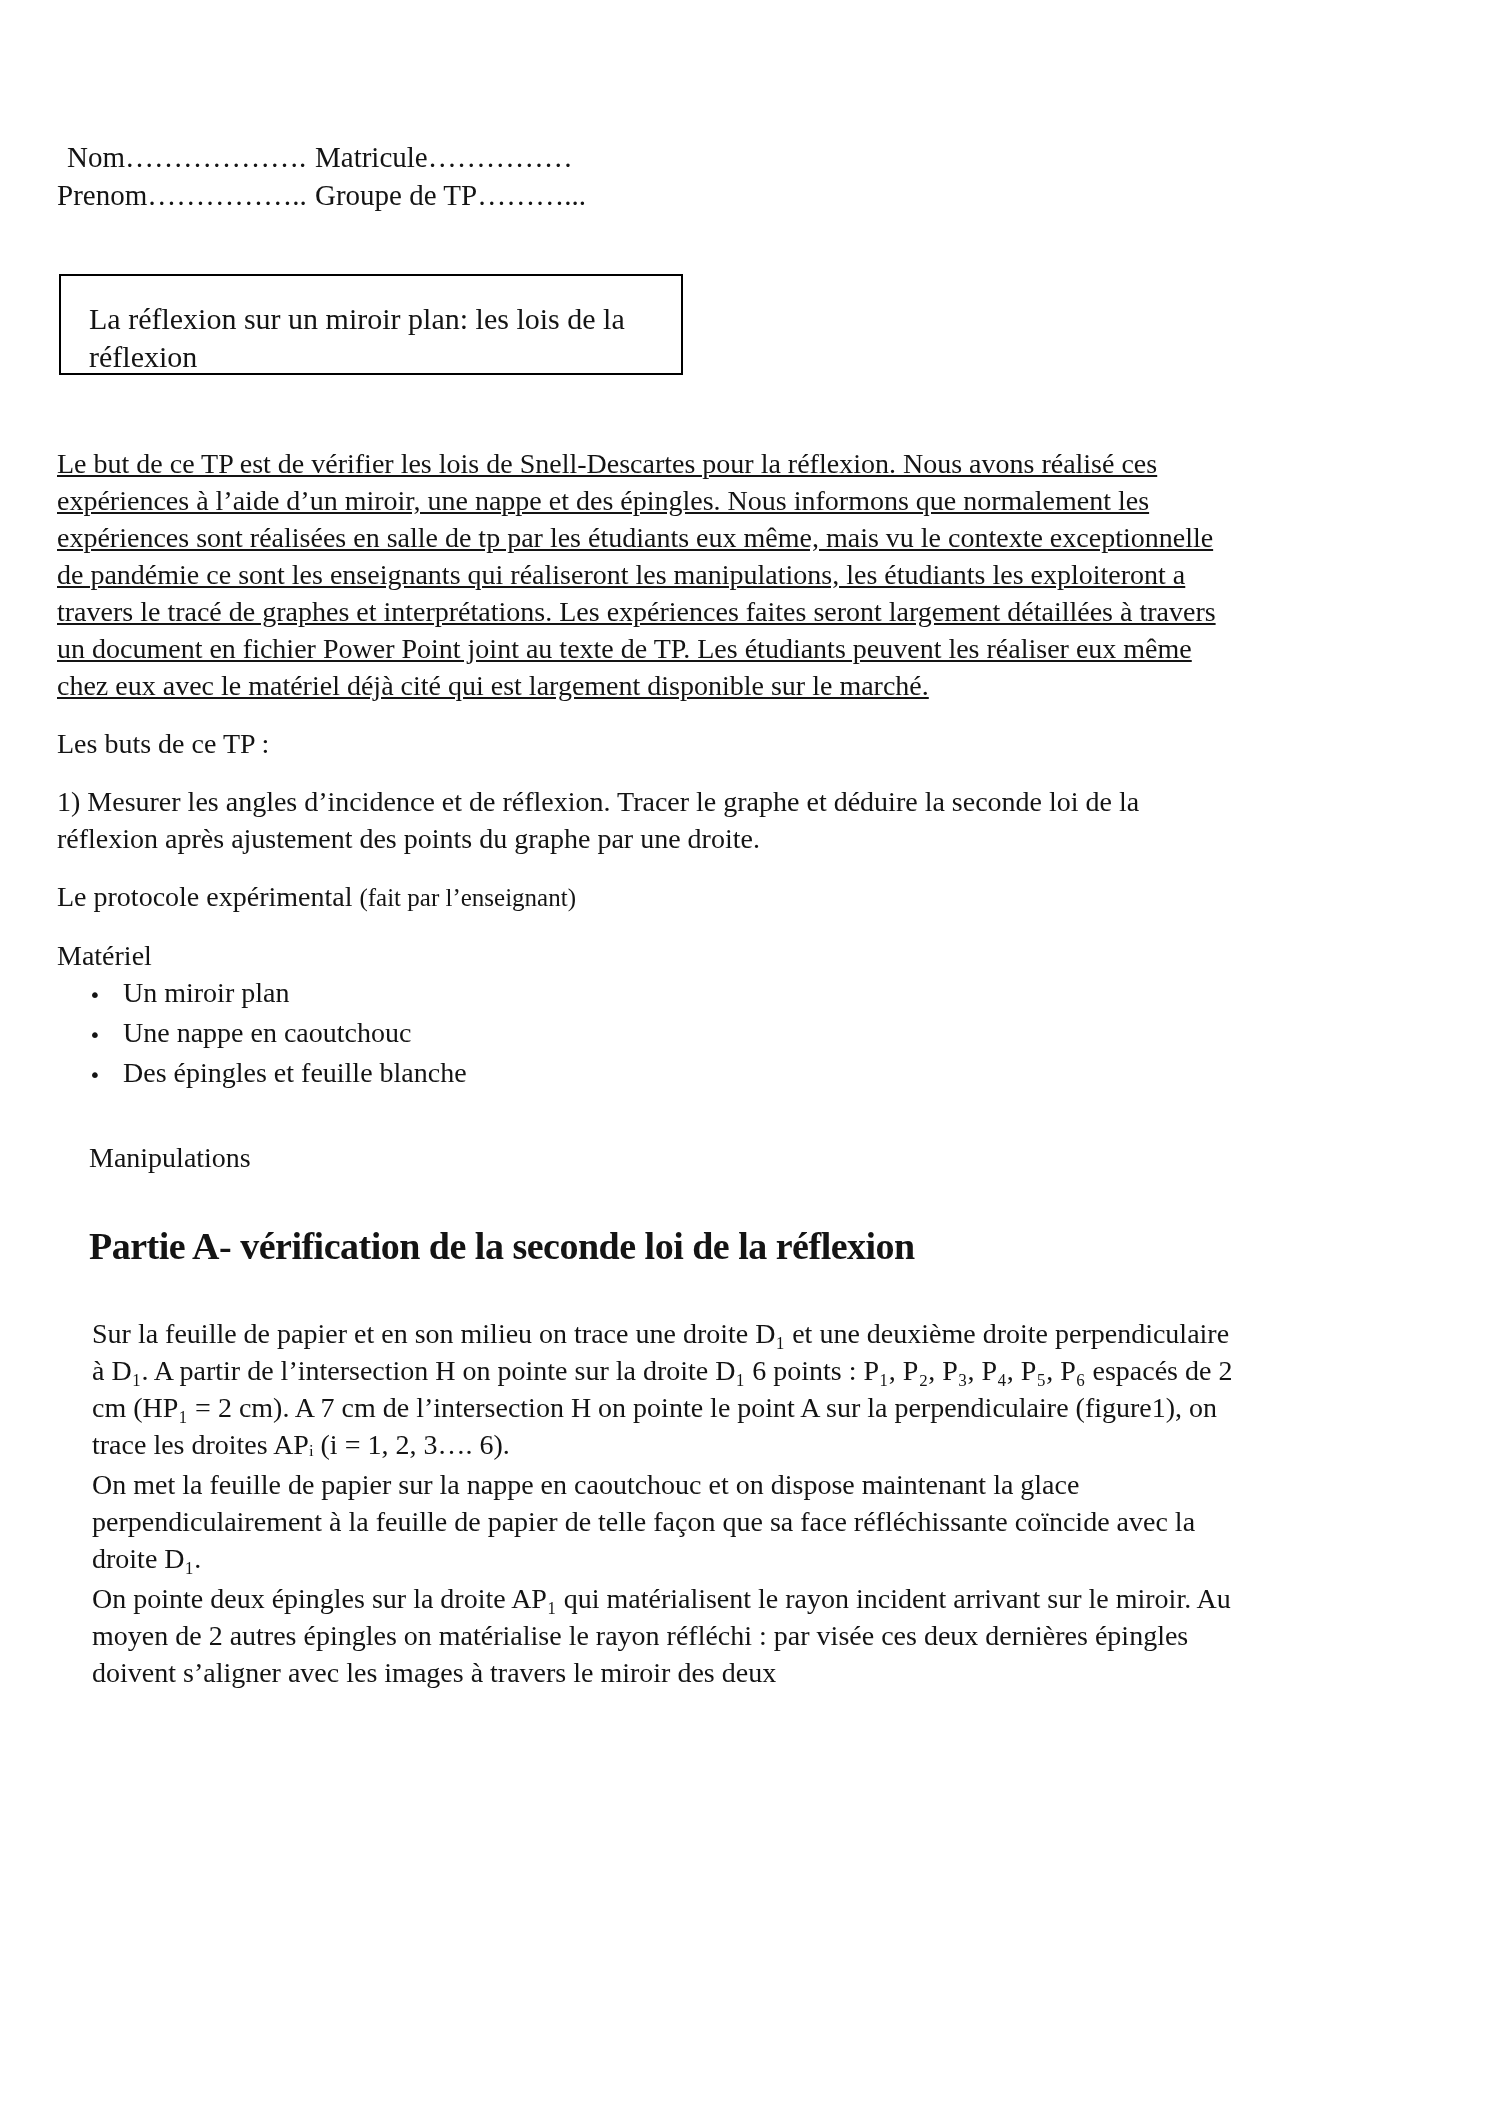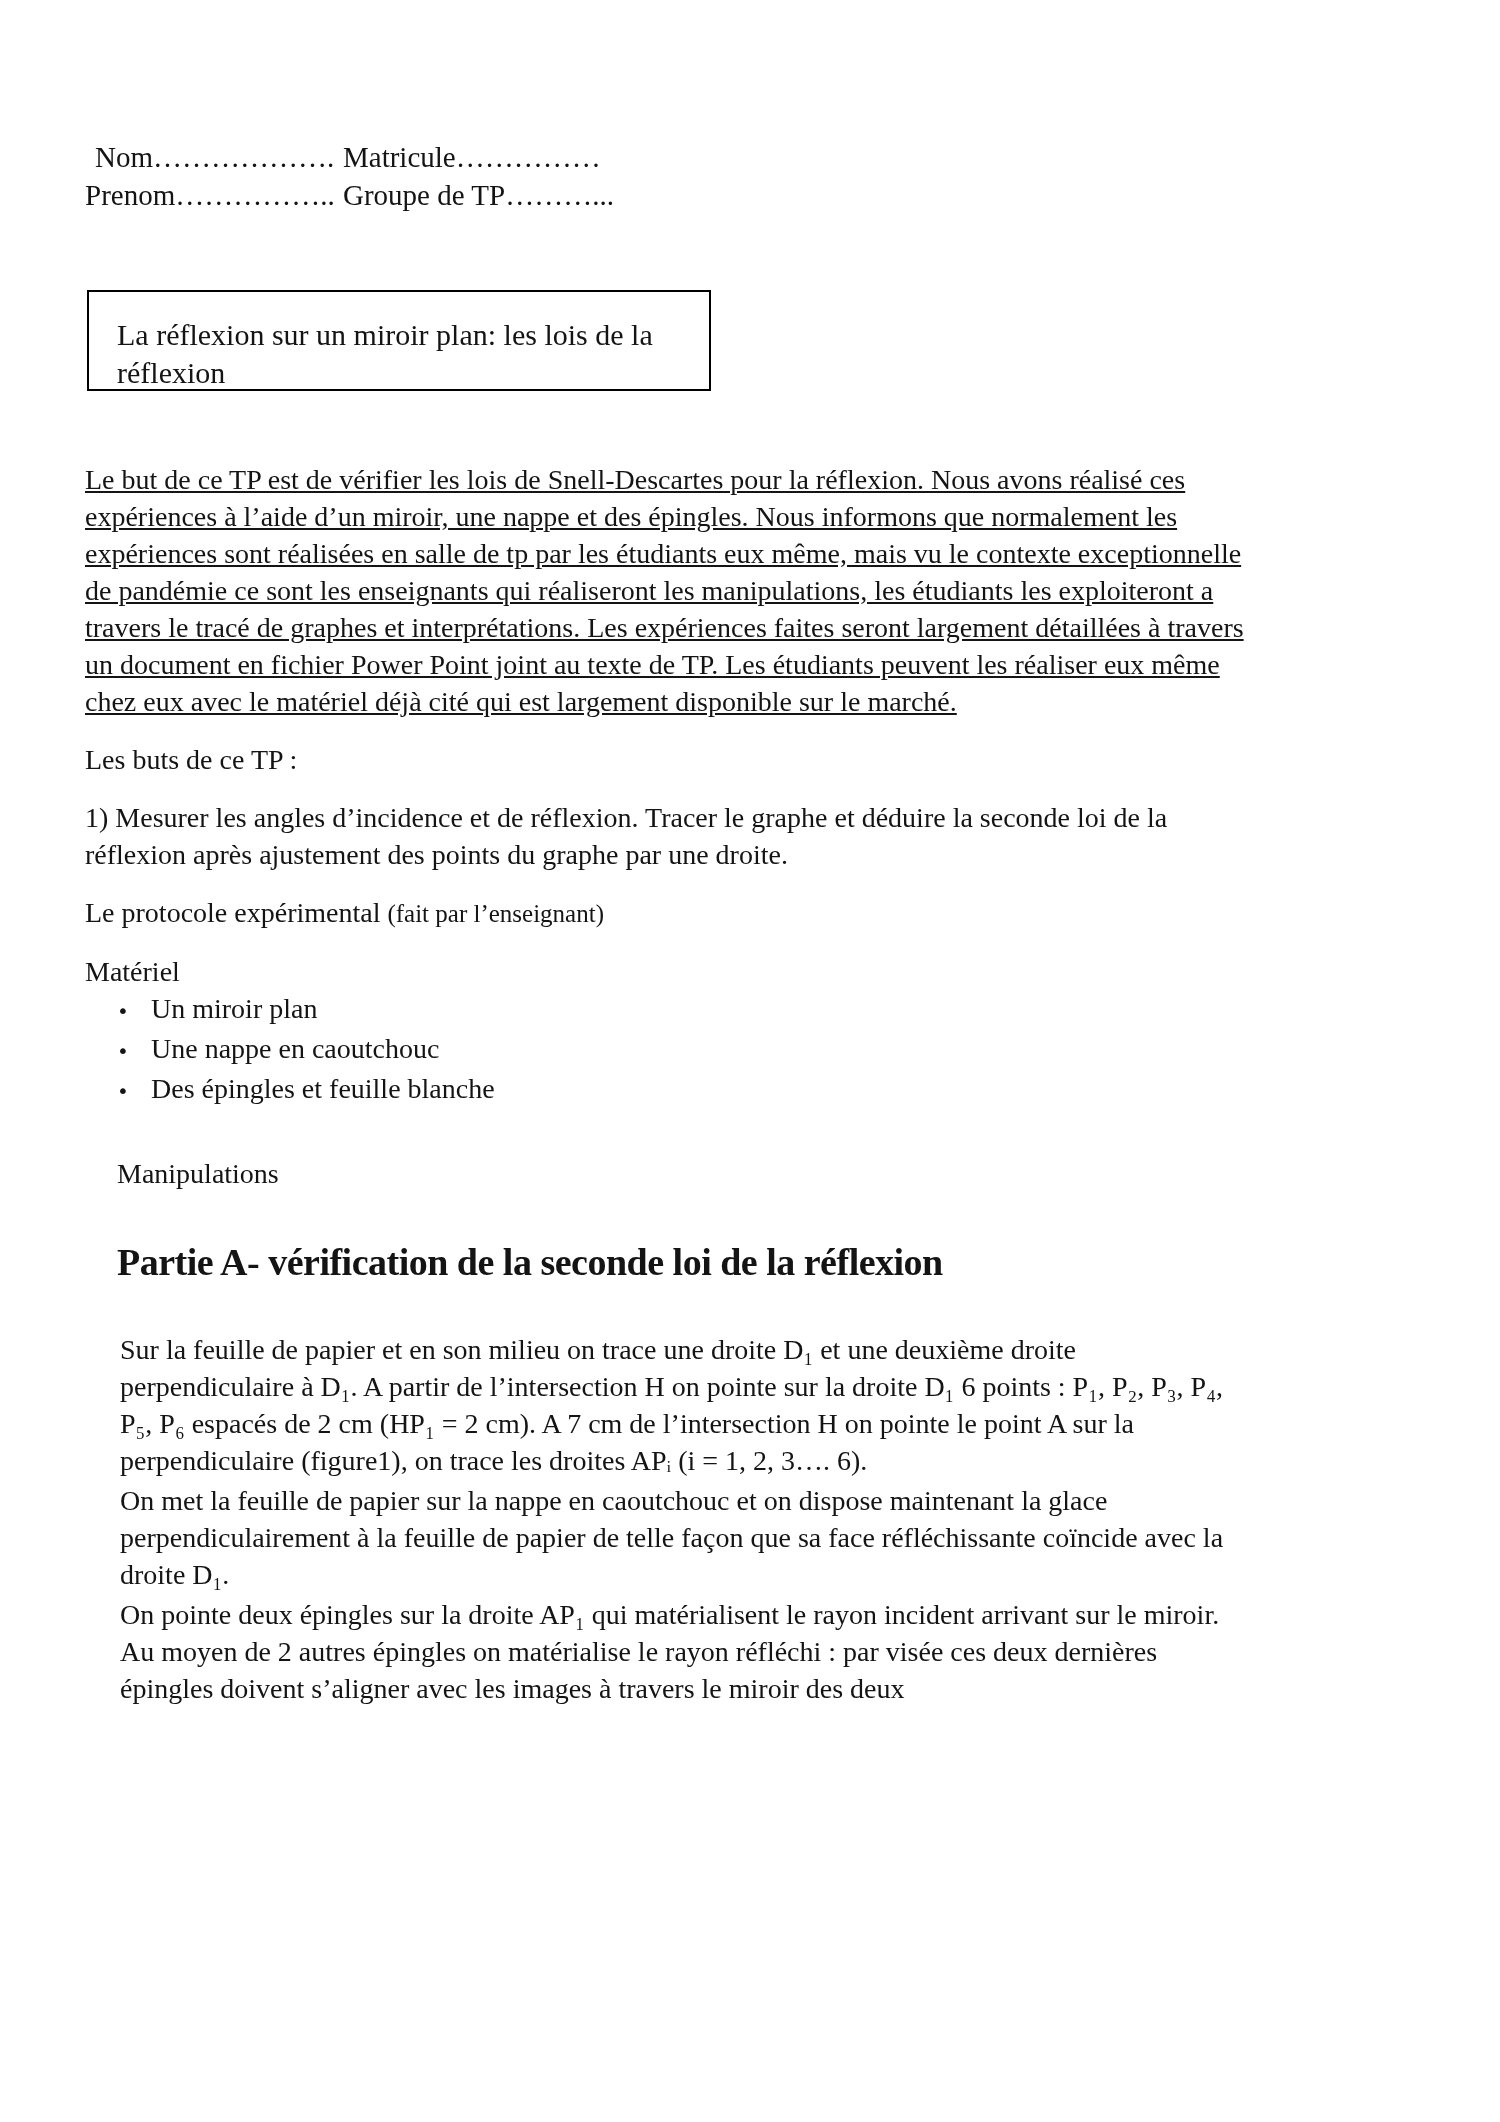--- a/index.html
+++ b/index.html
@@ -5,21 +5,21 @@
   html, body {
     margin: 0;
     padding: 0;
     background: #ffffff;
   }
   .page {
     position: relative;
     width: 1500px;
     height: 2122px;
     box-sizing: border-box;
-    padding: 138px 255px 40px 85px;
+    padding: 138px 255px 40px 57px;
     background: #ffffff;
     color: #141414;
     font-family: "Liberation Serif", "DejaVu Serif", serif;
     font-size: 28px;
     line-height: 37px;
     overflow: hidden;
   }
   .header-row {
     display: flex;
     align-items: baseline;
@@ -35,21 +35,21 @@
     padding-left: 10px;
     box-sizing: border-box;
   }
   .header-row .col-right {
     white-space: nowrap;
   }
   .title-box {
     box-sizing: border-box;
     width: 624px;
     height: 101px;
-    margin-top: 76px;
+    margin-top: 60px;
     margin-left: 2px;
     border: 2px solid #000000;
     padding: 24px 10px 0 28px;
     font-size: 30px;
     line-height: 38px;
   }
   .intro {
     margin: 70px 0 0 0;
     text-decoration: underline;
   }

